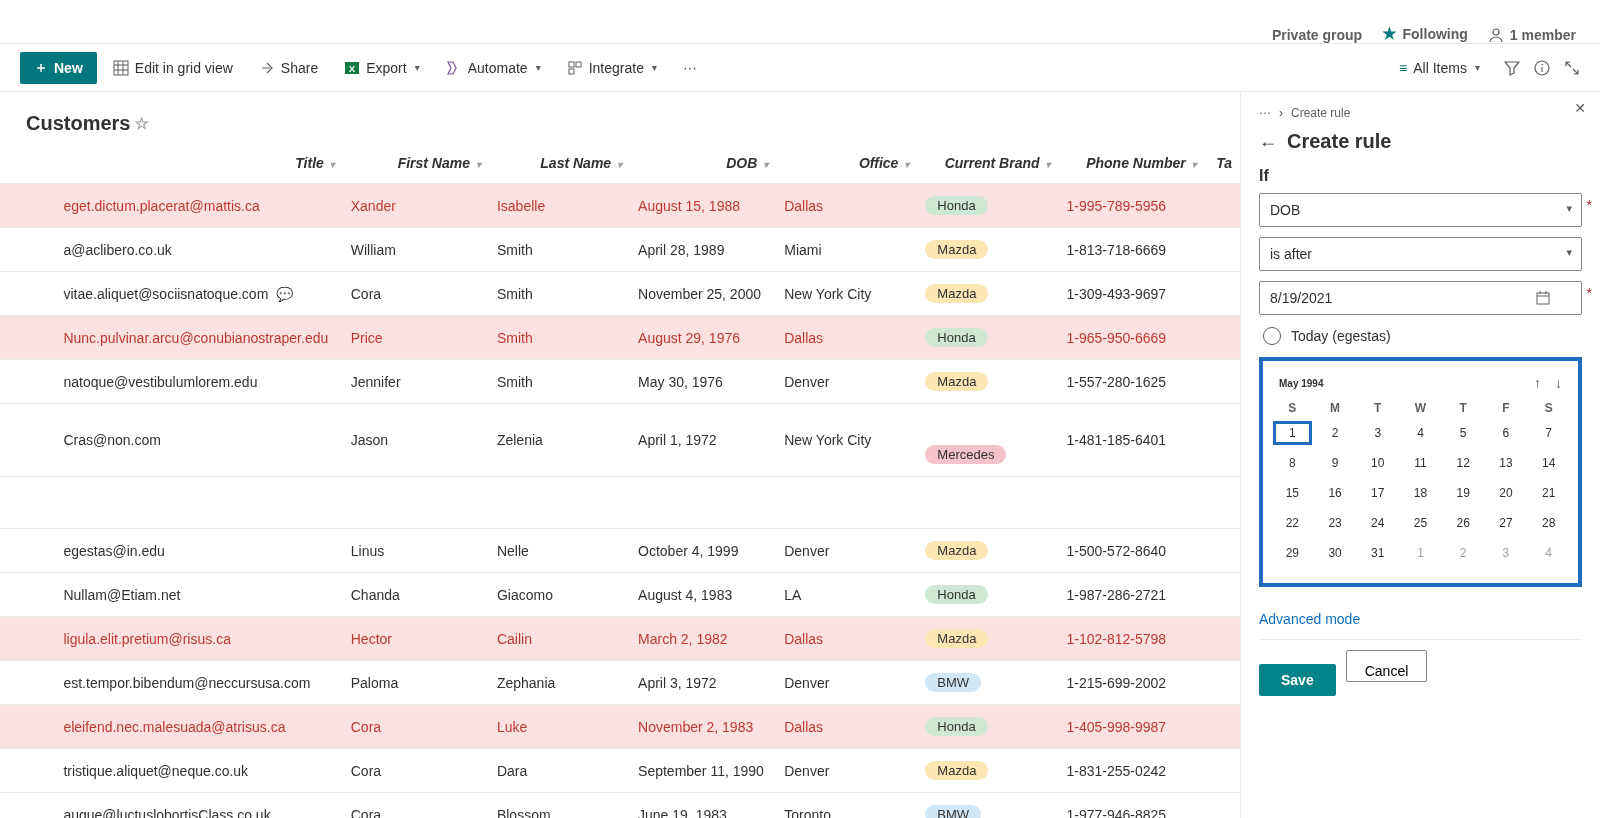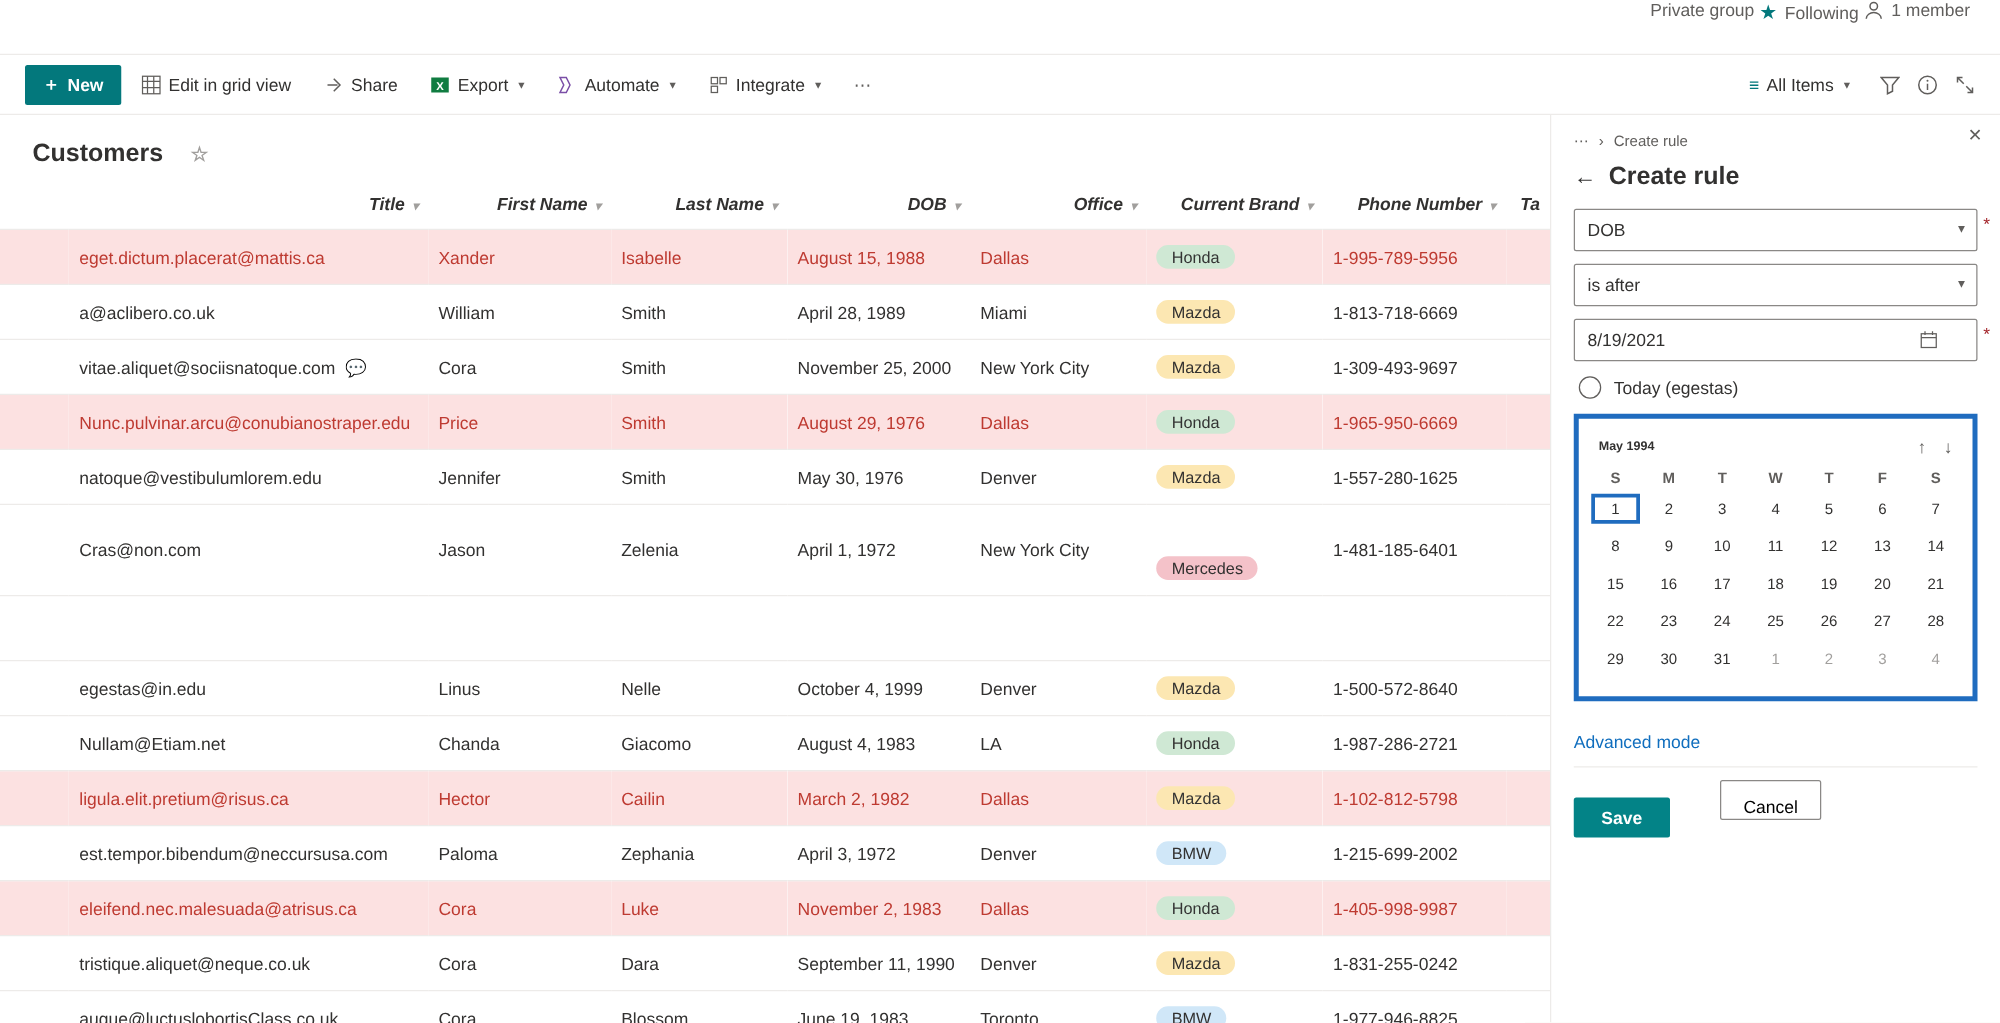--- a/index.html
+++ b/index.html
@@ -11,34 +11,34 @@
   --pink:#fce1e1;
   --row-hover:#f9f9f9;
   --pill-green:#cfe8d4;
   --pill-blue:#d0e7f8;
   --pill-yellow:#fce7b2;
   --pill-red:#f4c2c9;
   --save:#038387;
 }
 *{box-sizing:border-box;font-family:"Segoe UI",Arial,sans-serif;}
 html,body{margin:0;padding:0;width:1600px;height:818px;overflow:hidden;background:#faf9f8;color:var(--text);}
-.top-bar{height:44px;border-bottom:1px solid var(--border);display:flex;justify-content:flex-end;align-items:flex-start;padding:0 24px;gap:4px;font-size:14px;color:var(--muted);background:#fff;}
+.top-bar{height:44px;border-bottom:1px solid var(--border);display:flex;justify-content:flex-end;align-items:flex-end;padding:0 24px;gap:20px;font-size:14px;color:var(--muted);background:#fff;font-weight:bold;}
 .top-bar .star{color:var(--teal);font-size:16px;}
 .top-bar .member{display:flex;align-items:center;gap:6px;}
 .cmd-bar{height:48px;display:flex;align-items:center;padding:0 20px;gap:8px;background:#fff;border-bottom:1px solid var(--border);}
 .cmd-left{display:flex;align-items:center;gap:6px;flex:1;}
 .btn-new{background:var(--teal);color:#fff;border:none;height:32px;padding:0 14px;display:flex;align-items:center;gap:6px;border-radius:2px;font-size:14px;font-weight:600;}
 .cmd-item{display:flex;align-items:center;gap:6px;padding:0 10px;height:32px;font-size:14px;cursor:pointer;color:var(--text);}
 .cmd-item .icon{width:16px;height:16px;display:inline-flex;align-items:center;justify-content:center;}
 .cmd-right{display:flex;align-items:center;gap:14px;color:var(--muted);}
 .chev{font-size:10px;margin-left:2px;color:var(--muted);}
 .main-wrap{display:flex;height:calc(818px - 44px - 48px);}
 .list-pane{flex:1;overflow:hidden;position:relative;background:#fff;}
 .list-inner{height:100%;overflow-y:scroll;padding-bottom:30px;}
-.list-title{padding:20px 26px 8px;font-size:20px;font-weight:600;display:flex;align-items:center;gap:22px;}
+.list-title{padding:20px 26px 8px;font-size:20px;font-weight:600;display:flex;align-items:center;gap:4px;}
 .list-title .star-o{color:#a19f9d;font-size:16px;}
 table{width:100%;border-collapse:collapse;table-layout:fixed;}
 th{text-align:right;font-size:14px;font-weight:600;padding:12px 8px;color:var(--text);white-space:nowrap;font-style:italic;}
 th .chev{color:#a19f9d;}
 td{font-size:14px;padding:12px 8px;white-space:nowrap;overflow:hidden;text-overflow:ellipsis;vertical-align:middle;}
 tr.row td{border-top:1px solid var(--border);height:42px;}
 tr.hl td{background:var(--pink);color:#be3a31;}
 tr.hl td .pill{color:#333;}
 .pill{display:inline-block;padding:2px 12px;border-radius:12px;font-size:13px;}
 .pill.honda{background:var(--pill-green);}
@@ -69,21 +69,21 @@
 .cal-head .my{font-weight:600;font-size:10px;}
 .cal-head .arrows{display:flex;gap:14px;font-size:14px;color:var(--muted);}
 .cal-grid{display:grid;grid-template-columns:repeat(7,1fr);gap:6px 4px;font-size:12px;text-align:center;}
 .cal-grid .wd{color:var(--muted);font-weight:600;}
 .cal-grid .d{padding:5px 0;cursor:pointer;}
 .cal-grid .d.sel{border:3px solid #1f6cbf;padding:2px 0;}
 .cal-grid .d.other{color:#a19f9d;}
 .adv{color:var(--link);font-size:14px;margin:24px 0 12px;cursor:pointer;}
 .pane-footer{display:flex;gap:10px;padding:10px 0 16px;border-top:1px solid var(--border);}
 .btn-save{background:var(--save);color:#fff;border:none;height:32px;padding:0 22px;font-size:14px;font-weight:600;border-radius:2px;cursor:pointer;margin-top:14px;}
-.btn-cancel{background:#fff;border:1px solid #8a8886;height:32px;padding:12px 18px;font-size:14px;border-radius:2px;cursor:pointer;margin-left:30px;}
+.btn-cancel{background:#fff;border:1px solid #8a8886;height:32px;padding:12px 18px;font-size:14px;border-radius:2px;cursor:pointer;}
 svg{display:block;}
 </style>
 </head>
 <body>
 
 <div class="top-bar">
   <span>Private group</span>
   <span style="display:flex;align-items:center;gap:6px;">
     <span class="star">★</span>
     <span>Following</span>
@@ -359,20 +359,21 @@
     <span class="rule-close">✕</span>
     <div class="rule-breadcrumb">
       <span>⋯</span>
       <span>›</span>
       <span>Create rule</span>
     </div>
     <div class="rule-h">
       <span class="back">←</span>
       <span>Create rule</span>
     </div>
+    <div class="rule-label">If</div>
 
     <div class="field">
       <div class="selbox" style="display:flex;align-items:center;">
           <span>DOB</span>
         </div>
       <span class="chev2">▾</span>
       <span class="req">*</span>
     </div>
     <div class="field">
       <div class="selbox" style="display:flex;align-items:center;">

